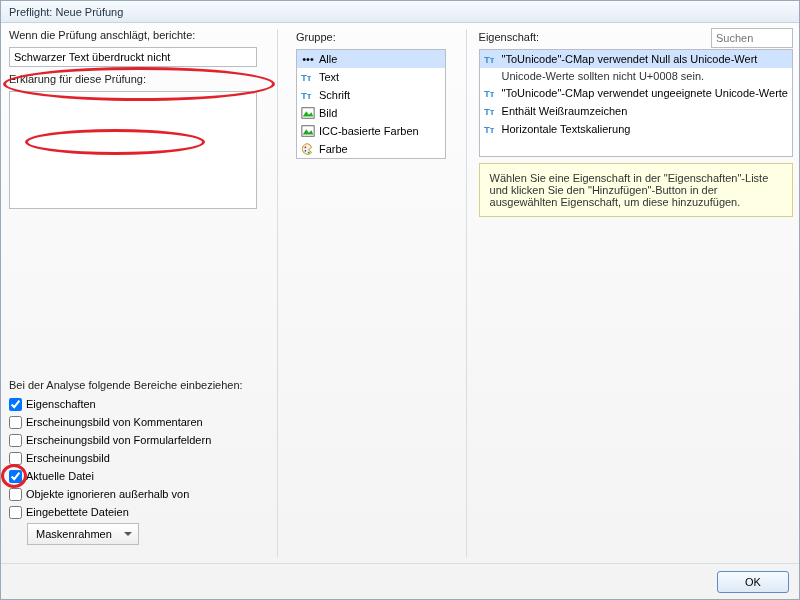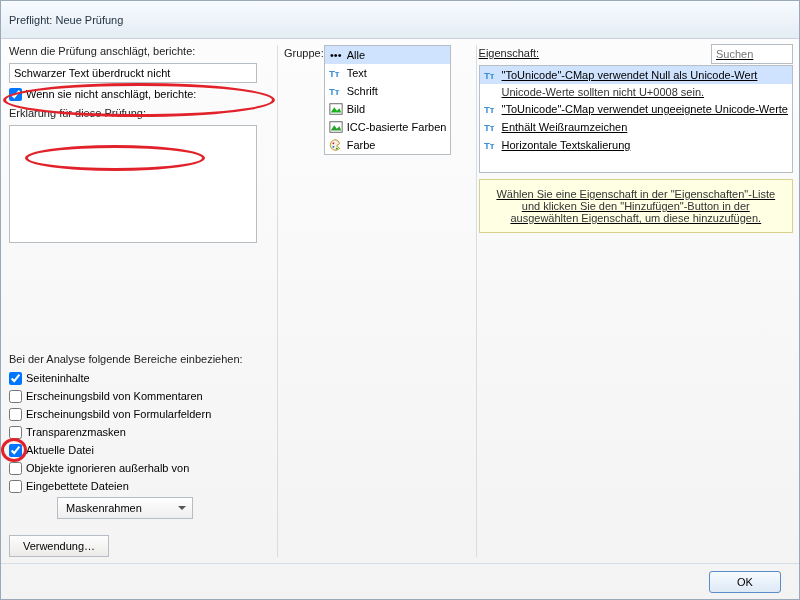--- a/index.html
+++ b/index.html
@@ -1,37 +1,37 @@
 <!DOCTYPE html>
 <html><head>
 <meta charset="utf-8">
 <style>
 * { box-sizing: border-box; margin: 0; padding: 0; font-family: "Segoe UI", Tahoma, sans-serif; font-size: 11px; }
 html, body { width: 800px; height: 600px; overflow: hidden; background: #fff; }
 .window { width: 800px; height: 600px; background: linear-gradient(#fdfdfd,#f3f3f3); border: 1px solid #9aa9b8; display: flex; flex-direction: column; }
-.titlebar { height: 38px; background: linear-gradient(#f7fbff,#e4ecf4); border-bottom: 1px solid #c7d2de; display: flex; align-items: center; padding: 0 8px; color: #253545; font-size: 12px; }
+.titlebar { height: 22px; background: linear-gradient(#f7fbff,#e4ecf4); border-bottom: 1px solid #c7d2de; display: flex; align-items: center; padding: 0 8px; color: #253545; font-size: 12px; }
 .body { flex: 1; display: flex; padding: 6px 6px 6px 8px; gap: 20px; }
 .col-left { width: 248px; display: flex; flex-direction: column; gap: 4px; }
-.col-mid { width: 210px; display: flex; flex-direction: row; border-left: 1px solid #d5dde5; padding-left: 6px; }
-.col-right { flex: 1; display: flex; flex-direction: column; border-left: 1px solid #d5dde5; padding-left: 2px; position: relative; text-decoration: underline; }
+.col-mid { width: 210px; display: flex; flex-direction: column; border-left: 1px solid #d5dde5; padding-left: 18px; }
+.col-right { flex: 1; display: flex; flex-direction: column; border-left: 1px solid #d5dde5; padding-left: 12px; position: relative; }
 .lbl { color: #222; margin-bottom: 2px; }
 .input { width: 100%; height: 20px; border: 1px solid #b6bdc5; background: #fff; padding: 2px 4px; }
 .input.search { width: 82px; }
 .cb { display: flex; align-items: center; gap: 4px; line-height: 14px; }
 .cb input { width: 13px; height: 13px; }
 .textarea { width: 248px; height: 118px; border: 1px solid #b6bdc5; background: #fff; resize: none; }
 .spacer { flex: 1; }
 .listbox { flex: 1; border: 1px solid #b6bdc5; background: #fff; overflow-y: scroll; min-height: 100px; }
 .listbox .item { display: flex; align-items: center; gap: 4px; padding: 2px 4px; white-space: nowrap; cursor: default; }
 .item.sel { background: #cfe3ff; }
 .icon-box { width: 14px; height: 14px; display: inline-flex; align-items: center; justify-content: center; }
-.hint { background: #feffe3; border: 1px solid #d6d08a; padding: 8px 10px; color: #333; margin-top: 6px; text-align: center; }
-.dropdown-btn { height: 22px; border: 1px solid #b6bdc5; background: linear-gradient(#fff,#eee); padding: 2px 36px 2px 8px; position: relative; text-align: left; width: 136px; margin-left: 30px; }
+.hint { background: #feffe3; border: 1px solid #d6d08a; padding: 8px 10px; color: #333; margin-top: 6px; }
+.dropdown-btn { height: 22px; border: 1px solid #b6bdc5; background: linear-gradient(#fff,#eee); padding: 2px 36px 2px 8px; position: relative; text-align: left; width: 112px; }
 .dropdown-btn::after { content: ""; position: absolute; right: 6px; top: 8px; border: 4px solid transparent; border-top-color: #555; }
-.footer { height: 36px; border-top: 1px solid #d5dde5; display: flex; align-items: center; justify-content: flex-end; padding-right: 18px; }
+.footer { height: 36px; border-top: 1px solid #d5dde5; display: flex; align-items: center; justify-content: flex-end; padding-right: 10px; }
 .btn { height: 22px; min-width: 72px; border: 1px solid #5a8cc7; background: linear-gradient(#f7fbff,#dde9f6); border-radius: 3px; padding: 0 14px; }
 .btn-plain { height: 22px; border: 1px solid #b6bdc5; background: linear-gradient(#fdfdfd,#ecebe9); padding: 0 10px; }
 .red-ellipse { position: absolute; border: 3px solid #e2222a; border-radius: 50%/50%; pointer-events: none; }
 .prop-list { border: 1px solid #b6bdc5; background: #fff; height: 108px; overflow-y: scroll; }
 .prop-list .item { padding: 2px 4px 2px 4px; display: flex; align-items: center; gap: 4px; white-space: nowrap; }
 .prop-list .sub { padding-left: 22px; color: #333; }
 .tt-icon svg { width: 14px; height: 14px; }
 .mid-head, .right-head { display: flex; align-items: center; justify-content: space-between; margin-bottom: 2px; height: 18px; }
 .leftpos { position: relative; }
 .gap8 { height: 8px; }
@@ -44,69 +44,64 @@
   <div class="titlebar">
     <span>Preflight: Neue Prüfung</span>
   </div>
   <div class="body">
 
     <div class="col-left leftpos">
       <div class="lbl">Wenn die Prüfung anschlägt, berichte:</div>
       <input class="input" value="Schwarzer Text überdruckt nicht" style="">
       <div class="red-ellipse" style="left:-6px; top:38px; width:272px; height:34px;"></div>
 
-      <div class="cb">
-        <input type="checkbox" checked="" style="">
-        <span>Wenn sie nicht anschlägt, berichte:</span>
-      </div>
       <div class="red-ellipse" style="left:16px; top:100px; width:180px; height:26px;"></div>
 
       <div class="lbl section-lbl">Erklärung für diese Prüfung:</div>
       <textarea class="textarea" style=""></textarea>
 
       <div class="gap8"></div>
       <div class="spacer"></div>
 
 
       <div class="lbl section-lbl">Bei der Analyse folgende Bereiche einbeziehen:</div>
 
       <div class="cb">
         <input type="checkbox" checked="" style="">
-        <span>Seiteninhalte</span>
+        <span>Eigenschaften</span>
       </div>
       <div class="cb">
         <input type="checkbox" style="">
         <span>Erscheinungsbild von Kommentaren</span>
       </div>
       <div class="cb">
         <input type="checkbox" style="">
         <span>Erscheinungsbild von Formularfeldern</span>
       </div>
       <div class="cb">
         <input type="checkbox" style="">
-        <span>Transparenzmasken</span>
+        <span>Erscheinungsbild</span>
       </div>
       <div class="cb" style="position:relative;">
         <input type="checkbox" checked="" style="">
         <span>Aktuelle Datei</span>
         <div class="red-ellipse" style="left:-8px; top:-5px; width:26px; height:24px;"></div>
       </div>
       <div class="cb">
         <input type="checkbox" style="">
         <span>Objekte ignorieren außerhalb von</span>
       </div>
       <div class="cb">
         <input type="checkbox" style="">
         <span>Eingebettete Dateien</span>
       </div>
       <div style="margin-left:18px;">
         <button class="dropdown-btn">Maskenrahmen</button>
       </div>
       <div class="gap8"></div>
-      <button class="btn-plain" style="width:100px;">Verwendung…</button>
     </div>
 
     <div class="col-mid">
       <div class="mid-head">
         <span class="lbl">Gruppe:</span>
       </div>
       <div class="listbox" style="height:110px; flex:none;">
         <div class="item sel">
           <span class="icon-box">•••</span>
           <span>Alle</span>

